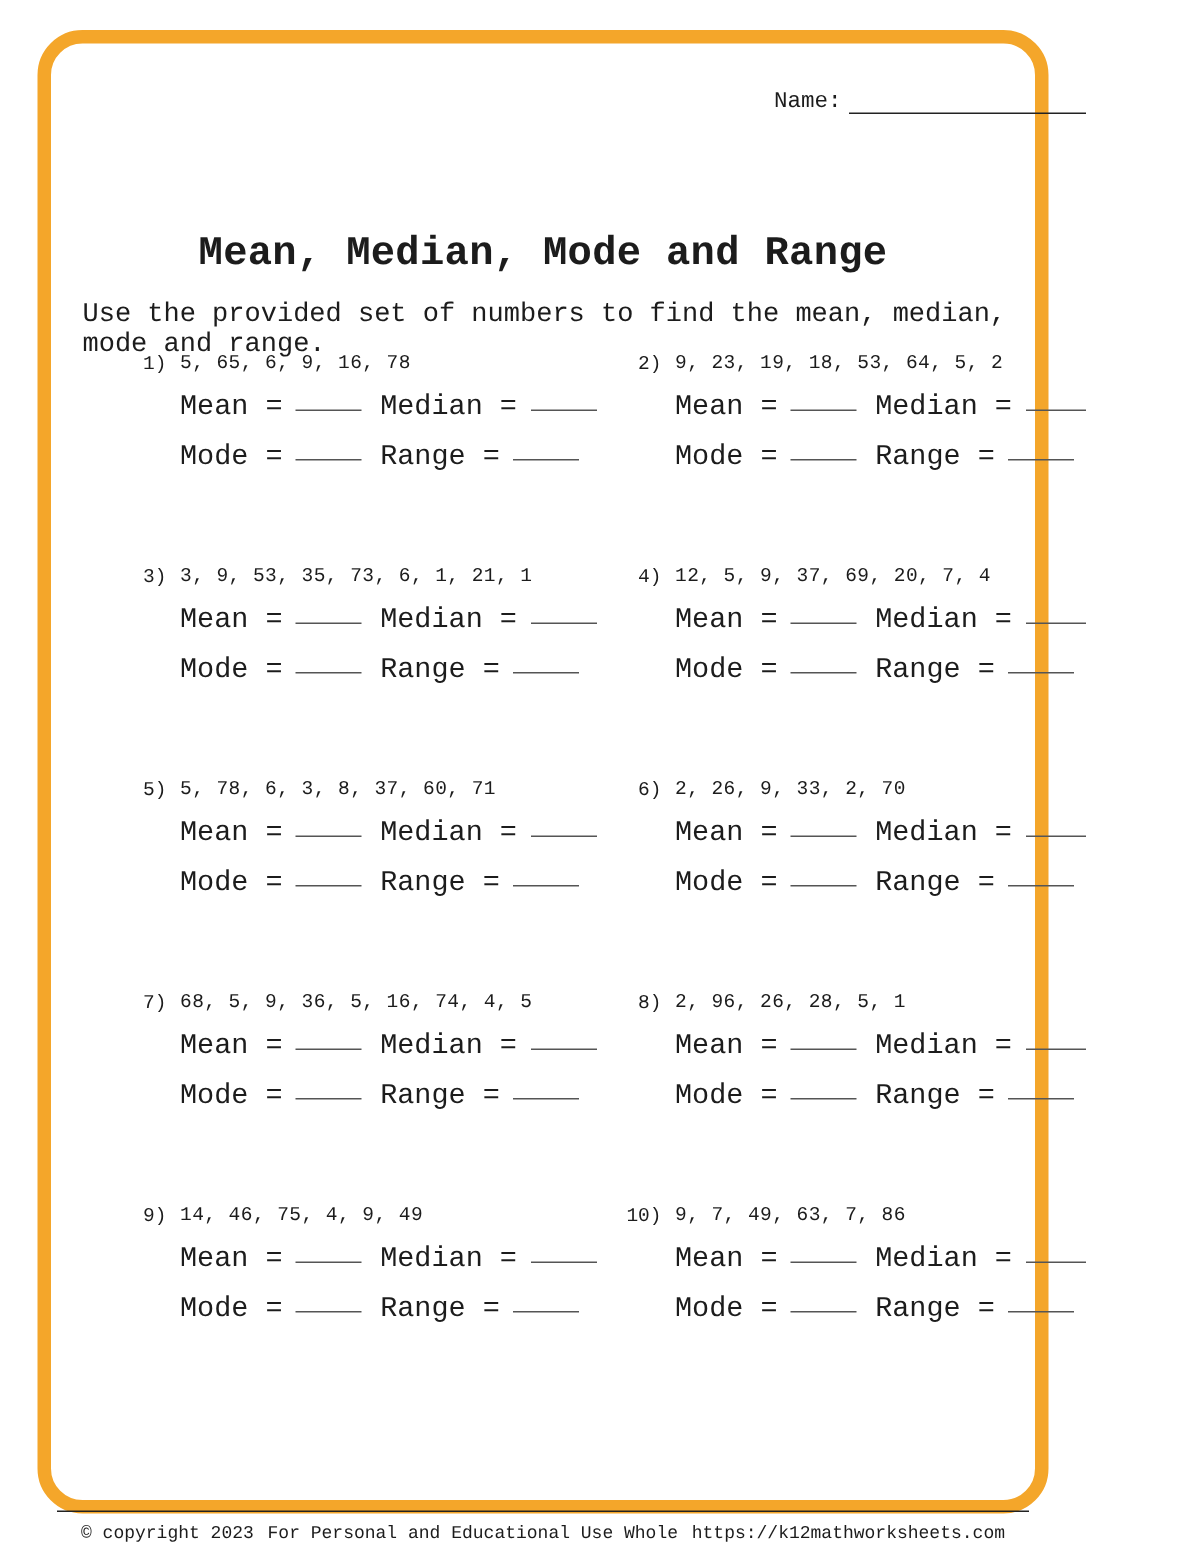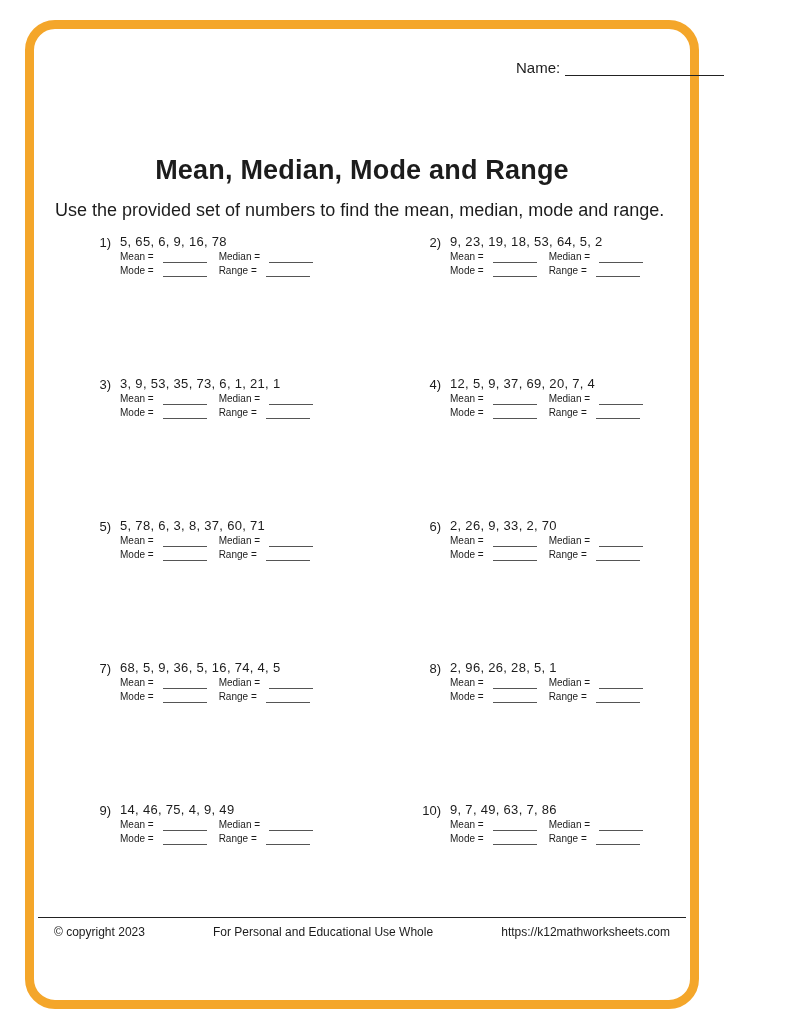--- a/index.html
+++ b/index.html
@@ -1,19 +1,19 @@
 <!DOCTYPE html>
 <html style="--accent: #F4A62A;"><head>
 <meta charset="utf-8">
 <style>
   :root { --accent:#F4A62A; }
   html,body { margin:0; padding:0; background:#ffffff; }
   .sheet {
     position:relative; width:724px; height:1035px; background:#fff;
-    font-family:Liberation Sans, sans-serif; color:#1c1c1c; overflow:hidden;
+    font-family:Liberation Mono, monospace; color:#1c1c1c; overflow:hidden;
   }
   .frame {
     position:absolute; left:25px; top:20px; right:25px; bottom:26px;
     border:9px solid var(--accent); border-radius:30px; pointer-events:none;
   }
   .name-row {
     position:absolute; top:58px; left:516px;
     display:flex; align-items:flex-end; font-size:15px;
   }
   .name-line {
@@ -24,28 +24,28 @@
   .title-line { font-size:27px; font-weight:bold; line-height:41px; letter-spacing:0.2px;margin-top:44px; }
   .instructions { position:absolute; top:200px; left:55px; font-size:18px; }
   .problems {
     position:absolute; top:234px; left:85px;
     display:grid; grid-template-columns:330px 330px; grid-auto-rows:142px;
   }
   .problem { display:flex; align-items:flex-start; }
   .pnum { min-width:26px; text-align:right; font-size:13px; padding-top:1px; }
   .pbody { margin-left:9px; }
   .pset { font-size:13px; letter-spacing:0.3px; }
-  .prow { font-size:10px; display:flex; align-items:center; }
+  .prow { margin-top:11px; font-size:19px; display:flex; align-items:flex-start; }
   .blank {
     display:inline-block; width:44px; height:13px;
     border-bottom:1.5px solid #555; margin:0 12px 0 9px;
   }
   .blank.last { margin-right:0; }
   .footer {
-    position:absolute; left:38px; right:38px; top:917px;
+    position:absolute; left:38px; right:38px; top:1007px;
     border-top:1.5px solid #222;
   }
   .footer-inner {
     display:flex; justify-content:space-between; align-items:baseline;
     padding:7px 16px 0 16px; font-size:12px;
   }
 </style>
 </head>
 <body>
 

